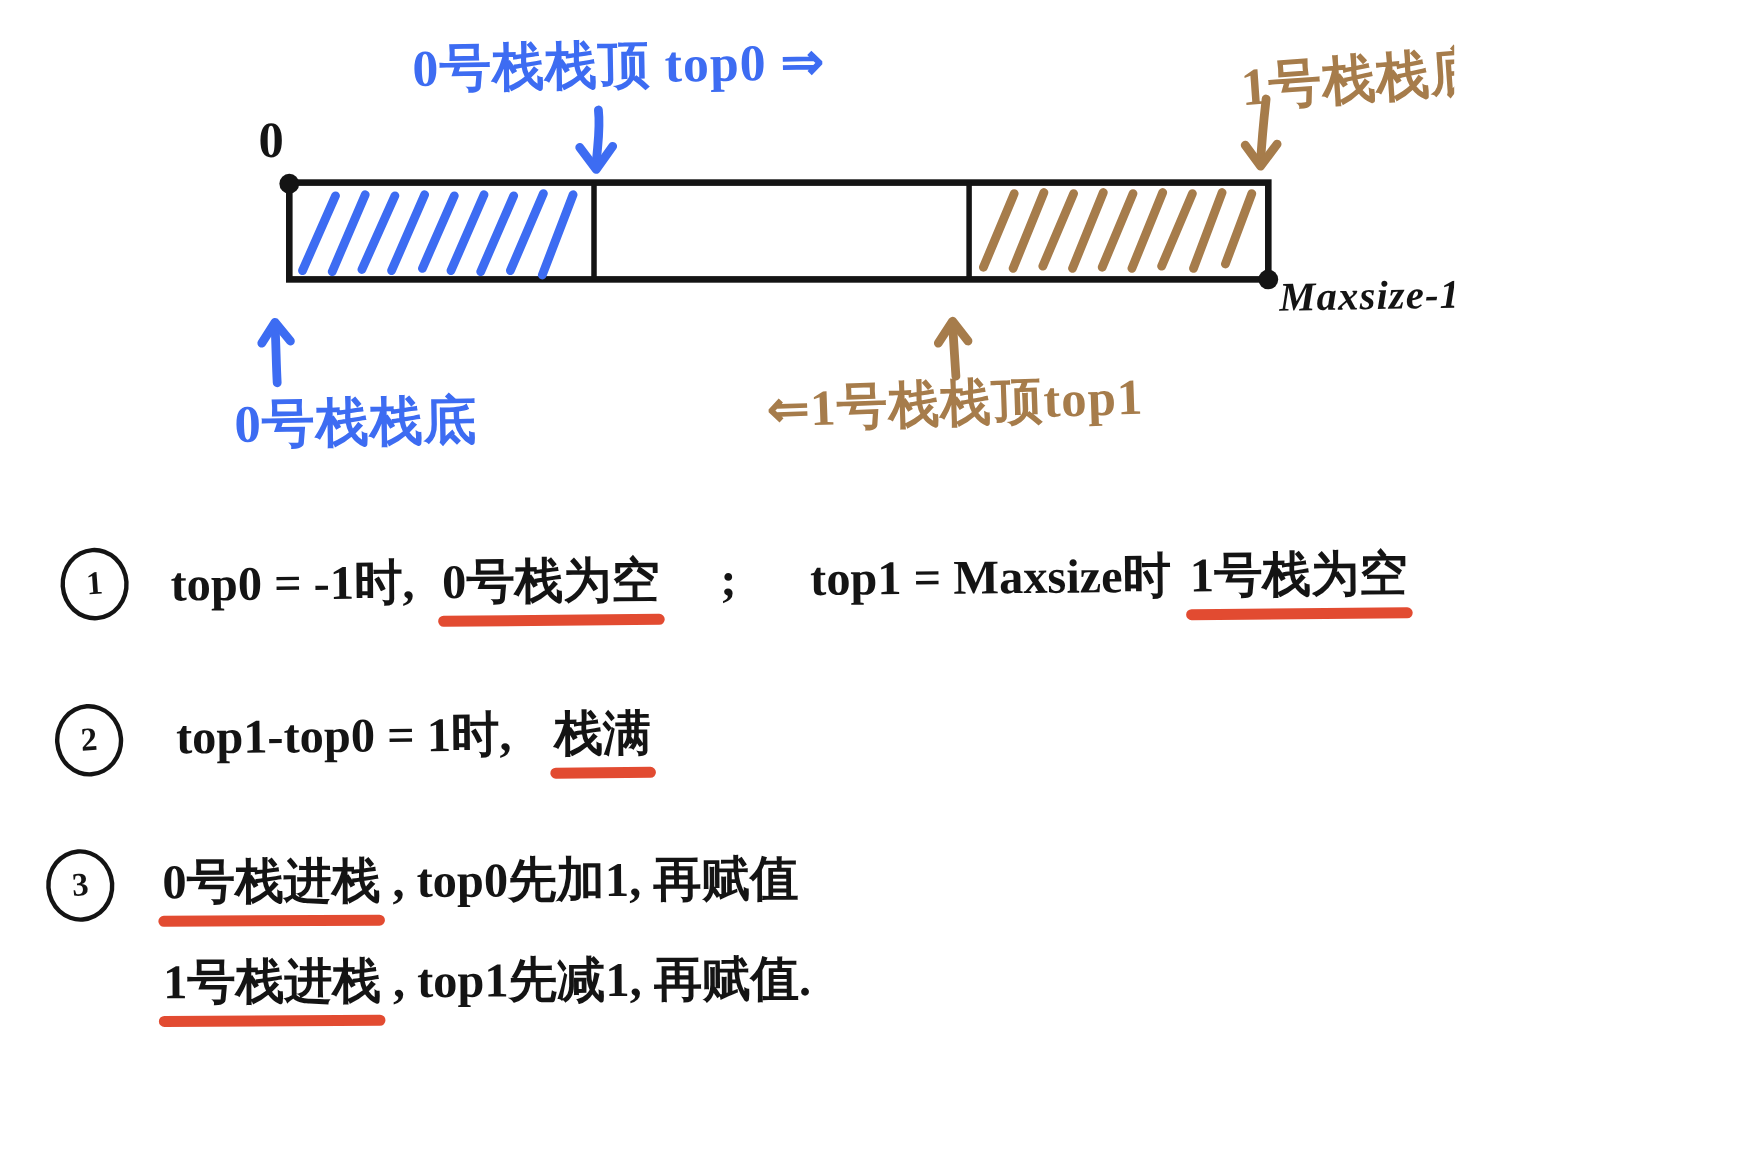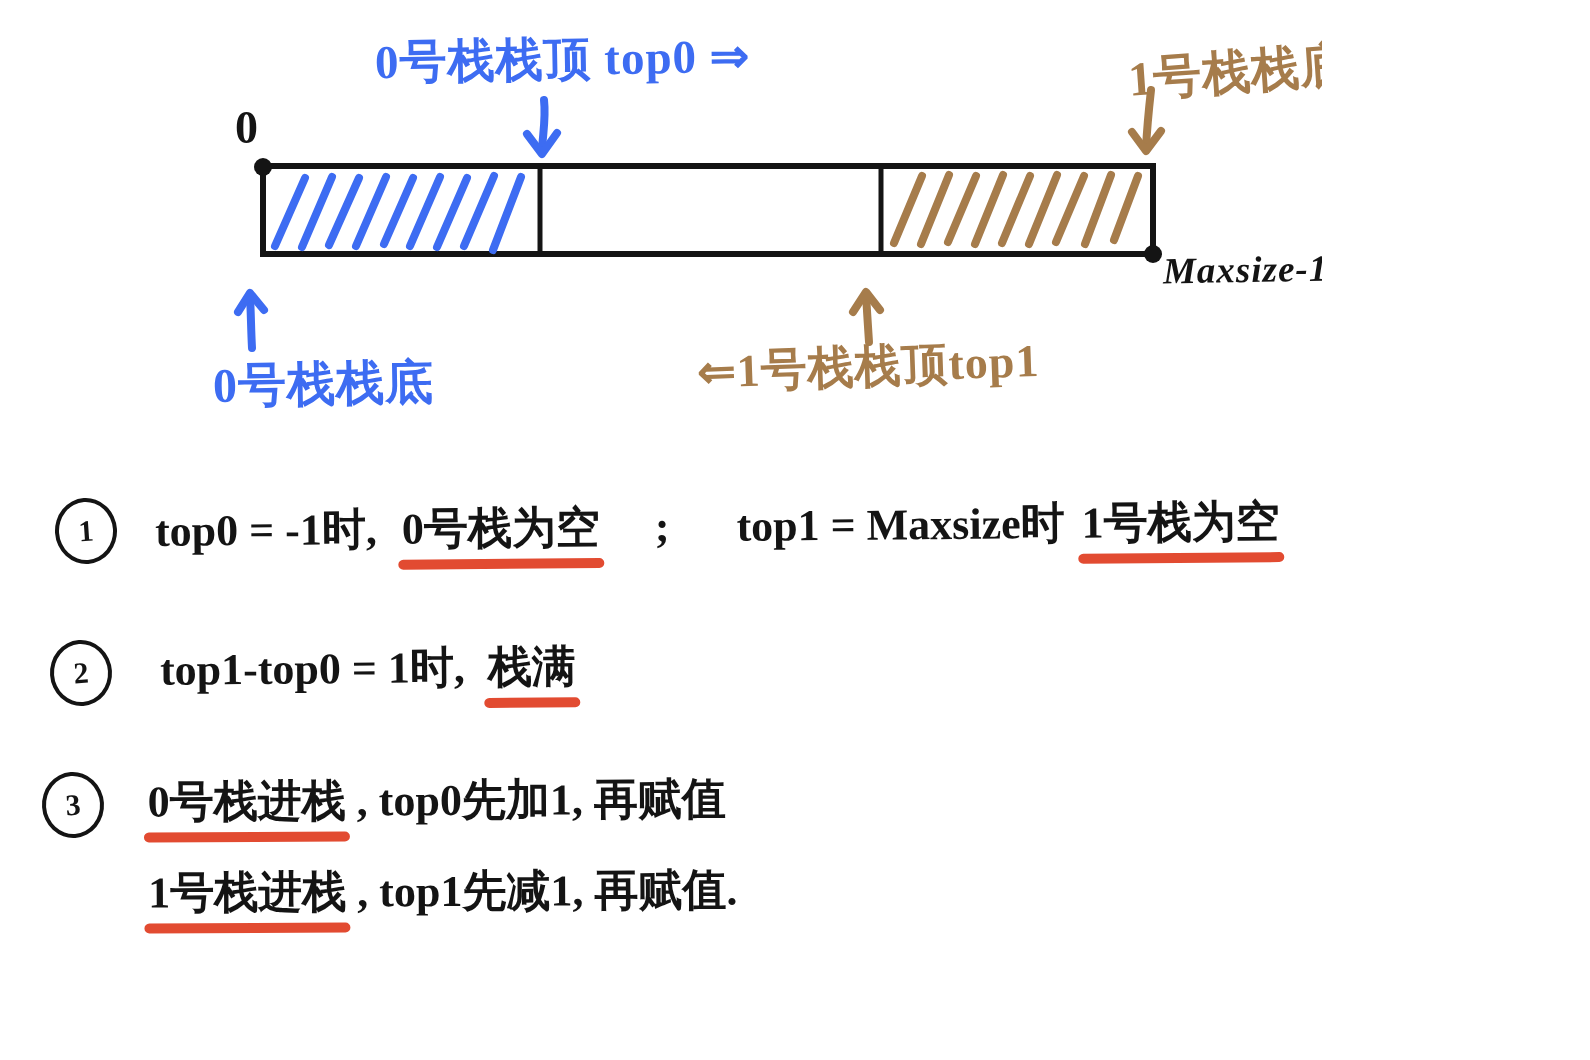--- a/index.html
+++ b/index.html
@@ -120,21 +120,21 @@
       <span style="margin-left:44px;">;</span>
       <span style="margin-left:56px;">top1 = Maxsize时</span>
       <span class="u" style="margin-left:6px;">1号栈为空</span>
     </span>
   </div>
 
   <div class="abs note-row" style="left:50px; top:640px;">
     <span class="note-num">2</span>
     <span class="note-text" style="margin-left:48px; transform:rotate(-0.5deg);">
       <span>top1-top0 = 1时,</span>
-      <span class="u" style="margin-left:12px;">栈满</span>
+      <span class="u" style="margin-left:28px;">栈满</span>
     </span>
   </div>
 
   <div class="abs note-row" style="left:42px; top:772px;">
     <span class="note-num">3</span>
     <span class="note-text" style="margin-left:44px; transform:rotate(-0.3deg);">
       <span style="display:block;">
         <span class="u">0号栈进栈</span>
         <span>, top0先加1, 再赋值</span>
       </span>

